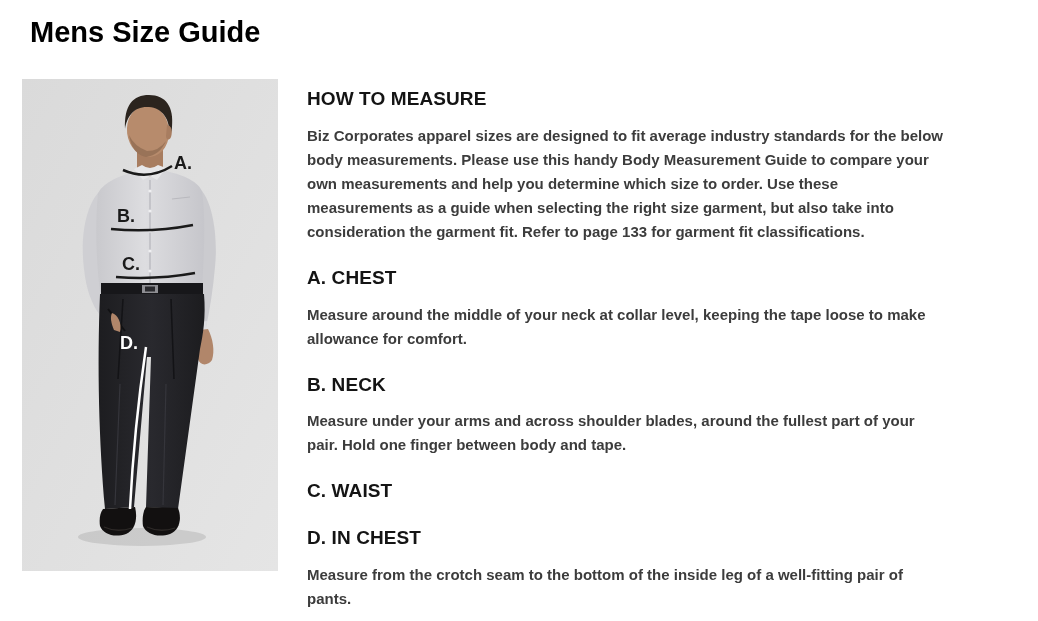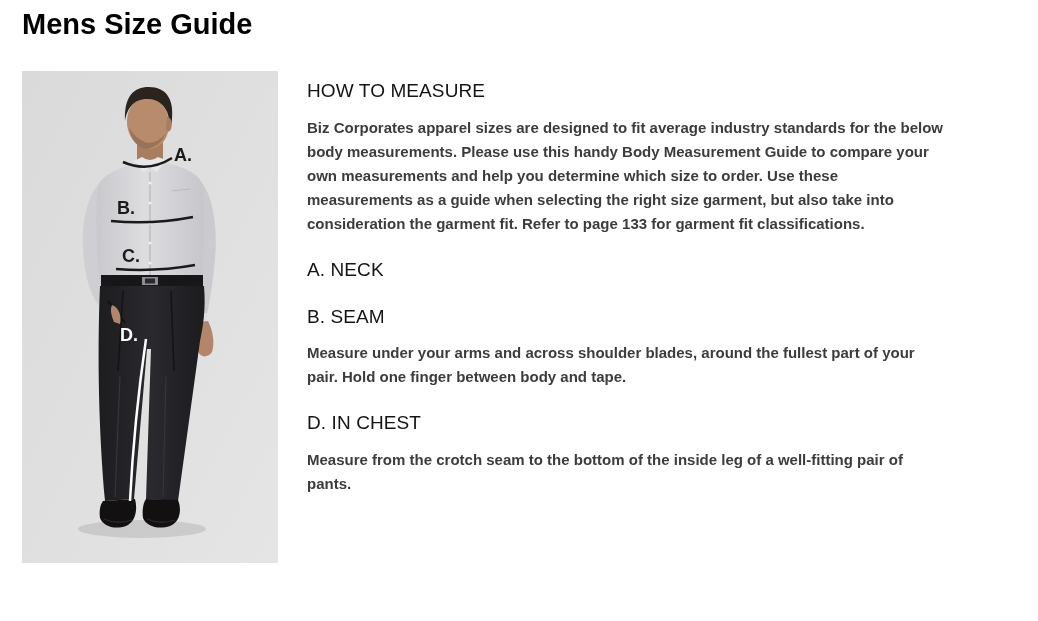--- a/index.html
+++ b/index.html
@@ -9,21 +9,21 @@
     background: #ffffff;
     font-family: "Liberation Sans", sans-serif;
     color: #3c3c3c;
   }
   .page {
     width: 1038px;
     min-height: 621px;
     padding: 6px 0 30px 22px;
   }
   h1.page-title {
-    margin: 0;
+    margin: 8px;
     font-size: 29px;
     line-height: 1.25;
     font-weight: bold;
     color: #000000;
   }
   .content {
     display: flex;
     align-items: flex-start;
     margin-top: 29px;
   }
@@ -36,21 +36,21 @@
   .photo svg { display: block; }
   .text-col {
     margin-left: 29px;
     width: 640px;
     padding-top: 8px;
   }
   .section h2 {
     margin: 22px 0 0 0;
     font-size: 19px;
     line-height: 1.3;
-    font-weight: 400;
+    font-weight: 700;
     color: #141414;
     letter-spacing: 0.1px;
   }
   .section:first-child h2 { margin-top: 0; }
   .section p {
     margin: 12px 0 0 0;
     font-size: 15px;
     line-height: 24px;
     color: #3c3c3c;
     font-weight: bold;
@@ -159,29 +159,31 @@
     </div>
 
     <div class="text-col">
 
       <div class="section">
         <h2>HOW TO MEASURE</h2>
         <p>Biz Corporates apparel sizes are designed to fit average industry standards for the below body measurements. Please use this handy Body Measurement Guide to compare your own measurements and help you determine which size to order. Use these measurements as a guide when selecting the right size garment, but also take into consideration the garment fit. Refer to page 133 for garment fit classifications.</p>
       </div>
 
       <div class="section">
-        <h2>A. NECK</h2>
+        <h2>A. CHEST</h2>
+        <p>Measure around the middle of your neck at collar level, keeping the tape loose to make allowance for comfort.</p>
       </div>
 
       <div class="section">
-        <h2>B. SEAM</h2>
+        <h2>B. NECK</h2>
         <p>Measure under your arms and across shoulder blades, around the fullest part of your pair. Hold one finger between body and tape.</p>
       </div>
 
       <div class="section">
+        <h2>C. WAIST</h2>
       </div>
 
       <div class="section">
         <h2>D. IN CHEST</h2>
         <p>Measure from the crotch seam to the bottom of the inside leg of a well-fitting pair of pants.</p>
       </div>
 
     </div>
   </div>
 </div>

